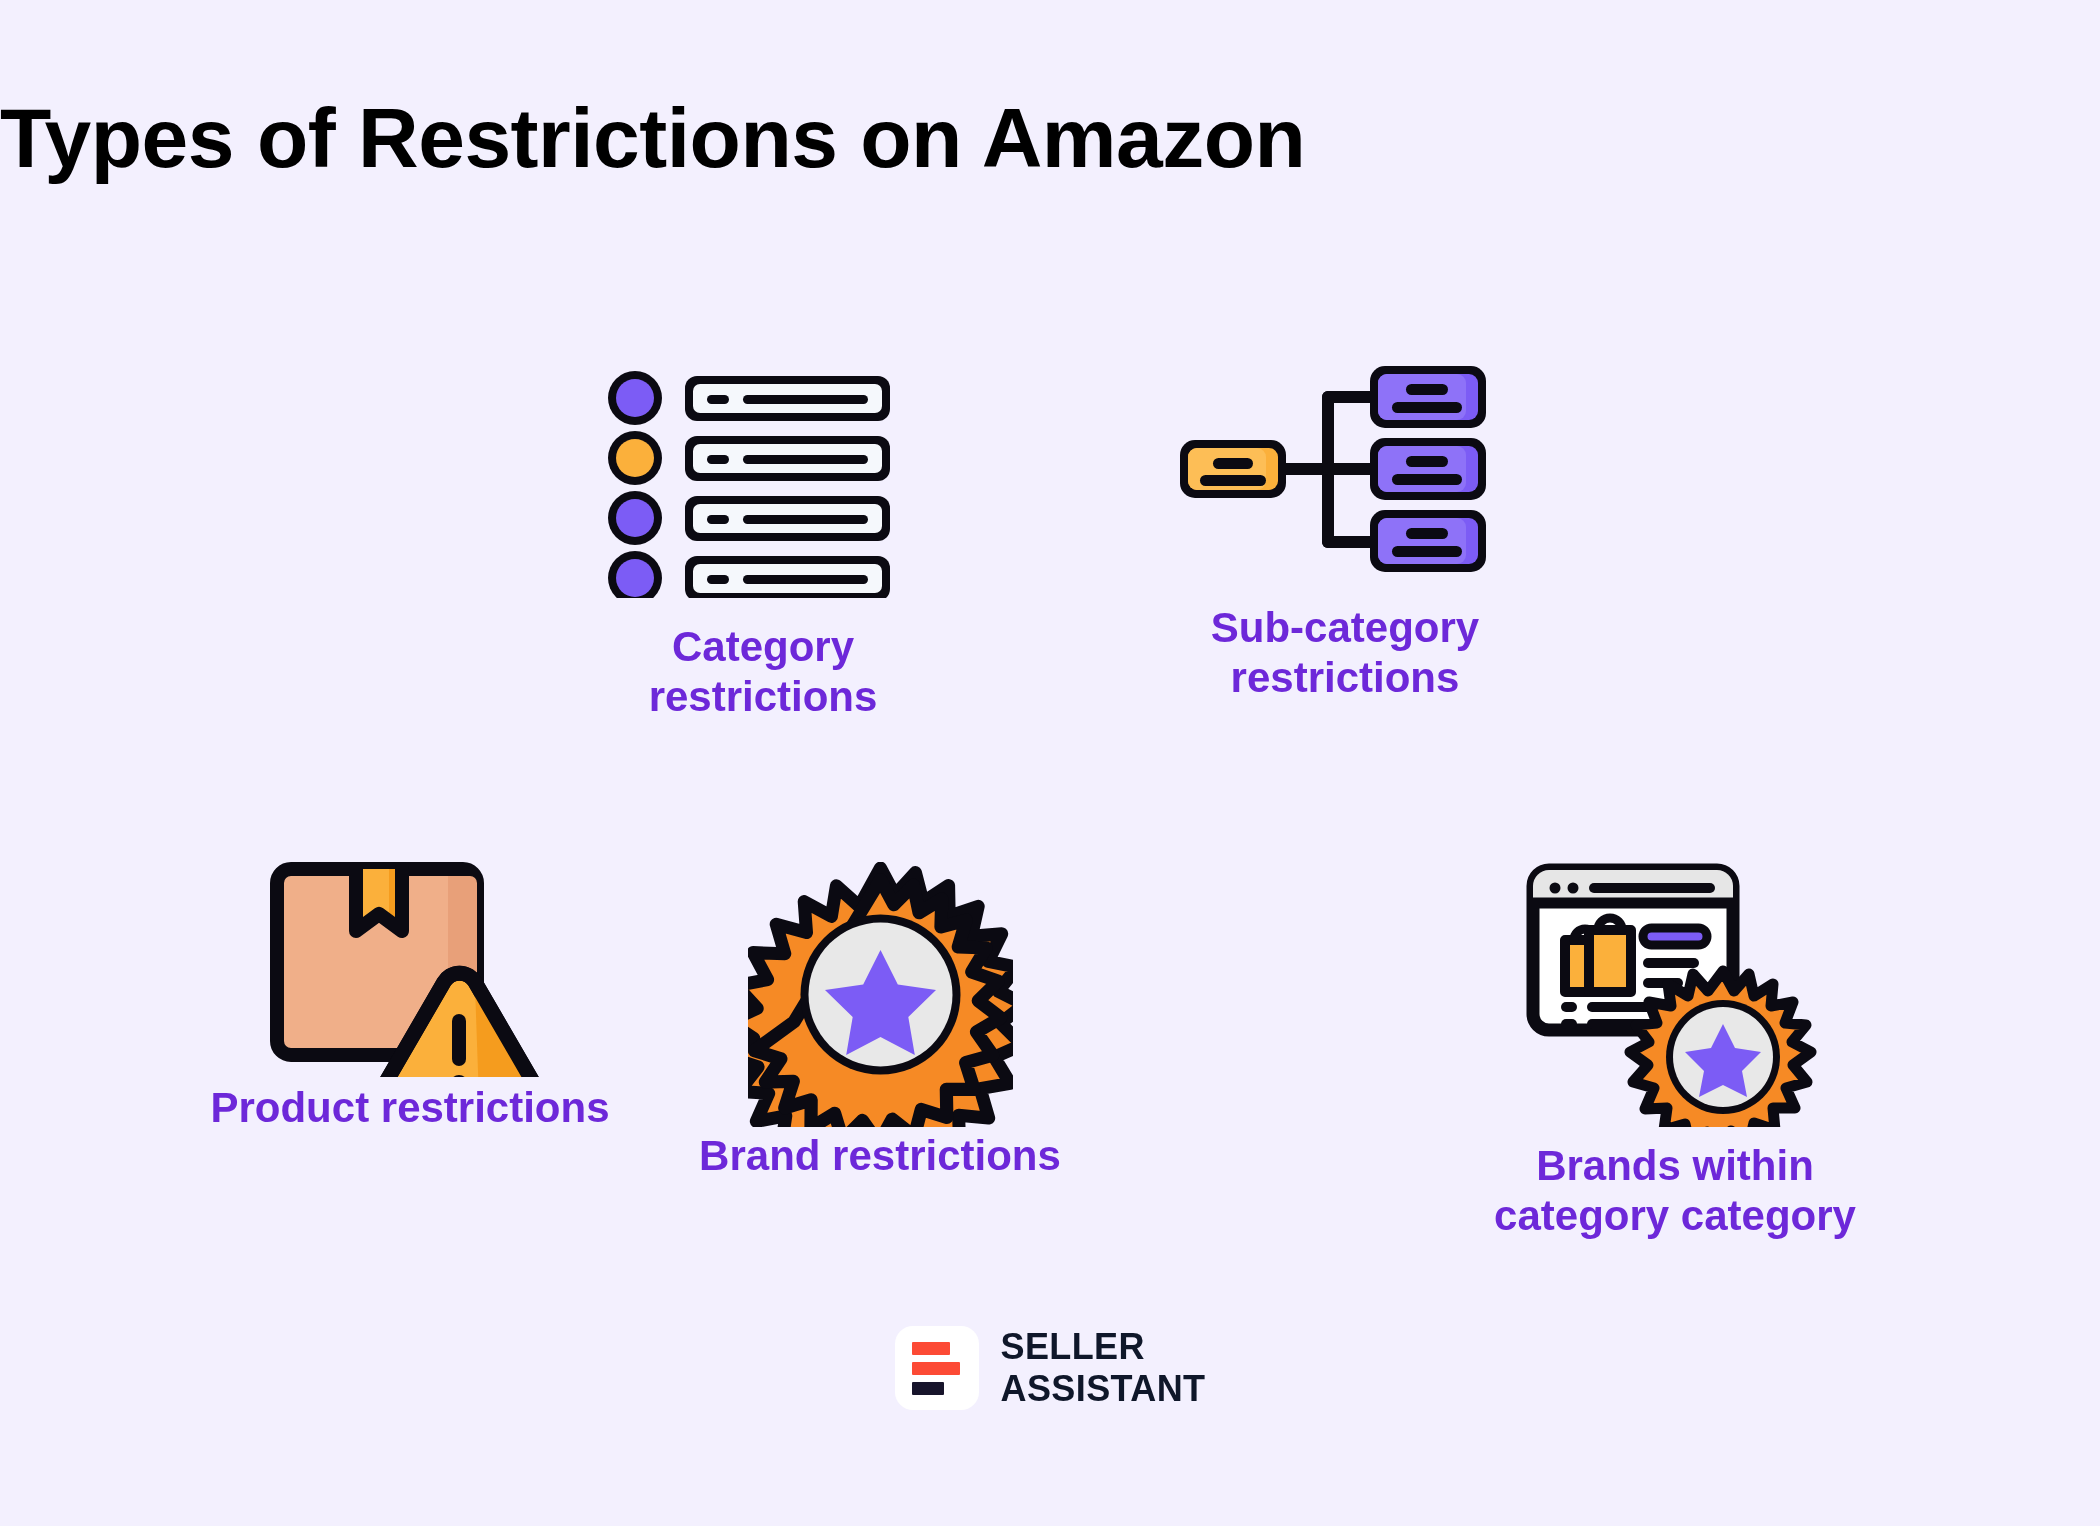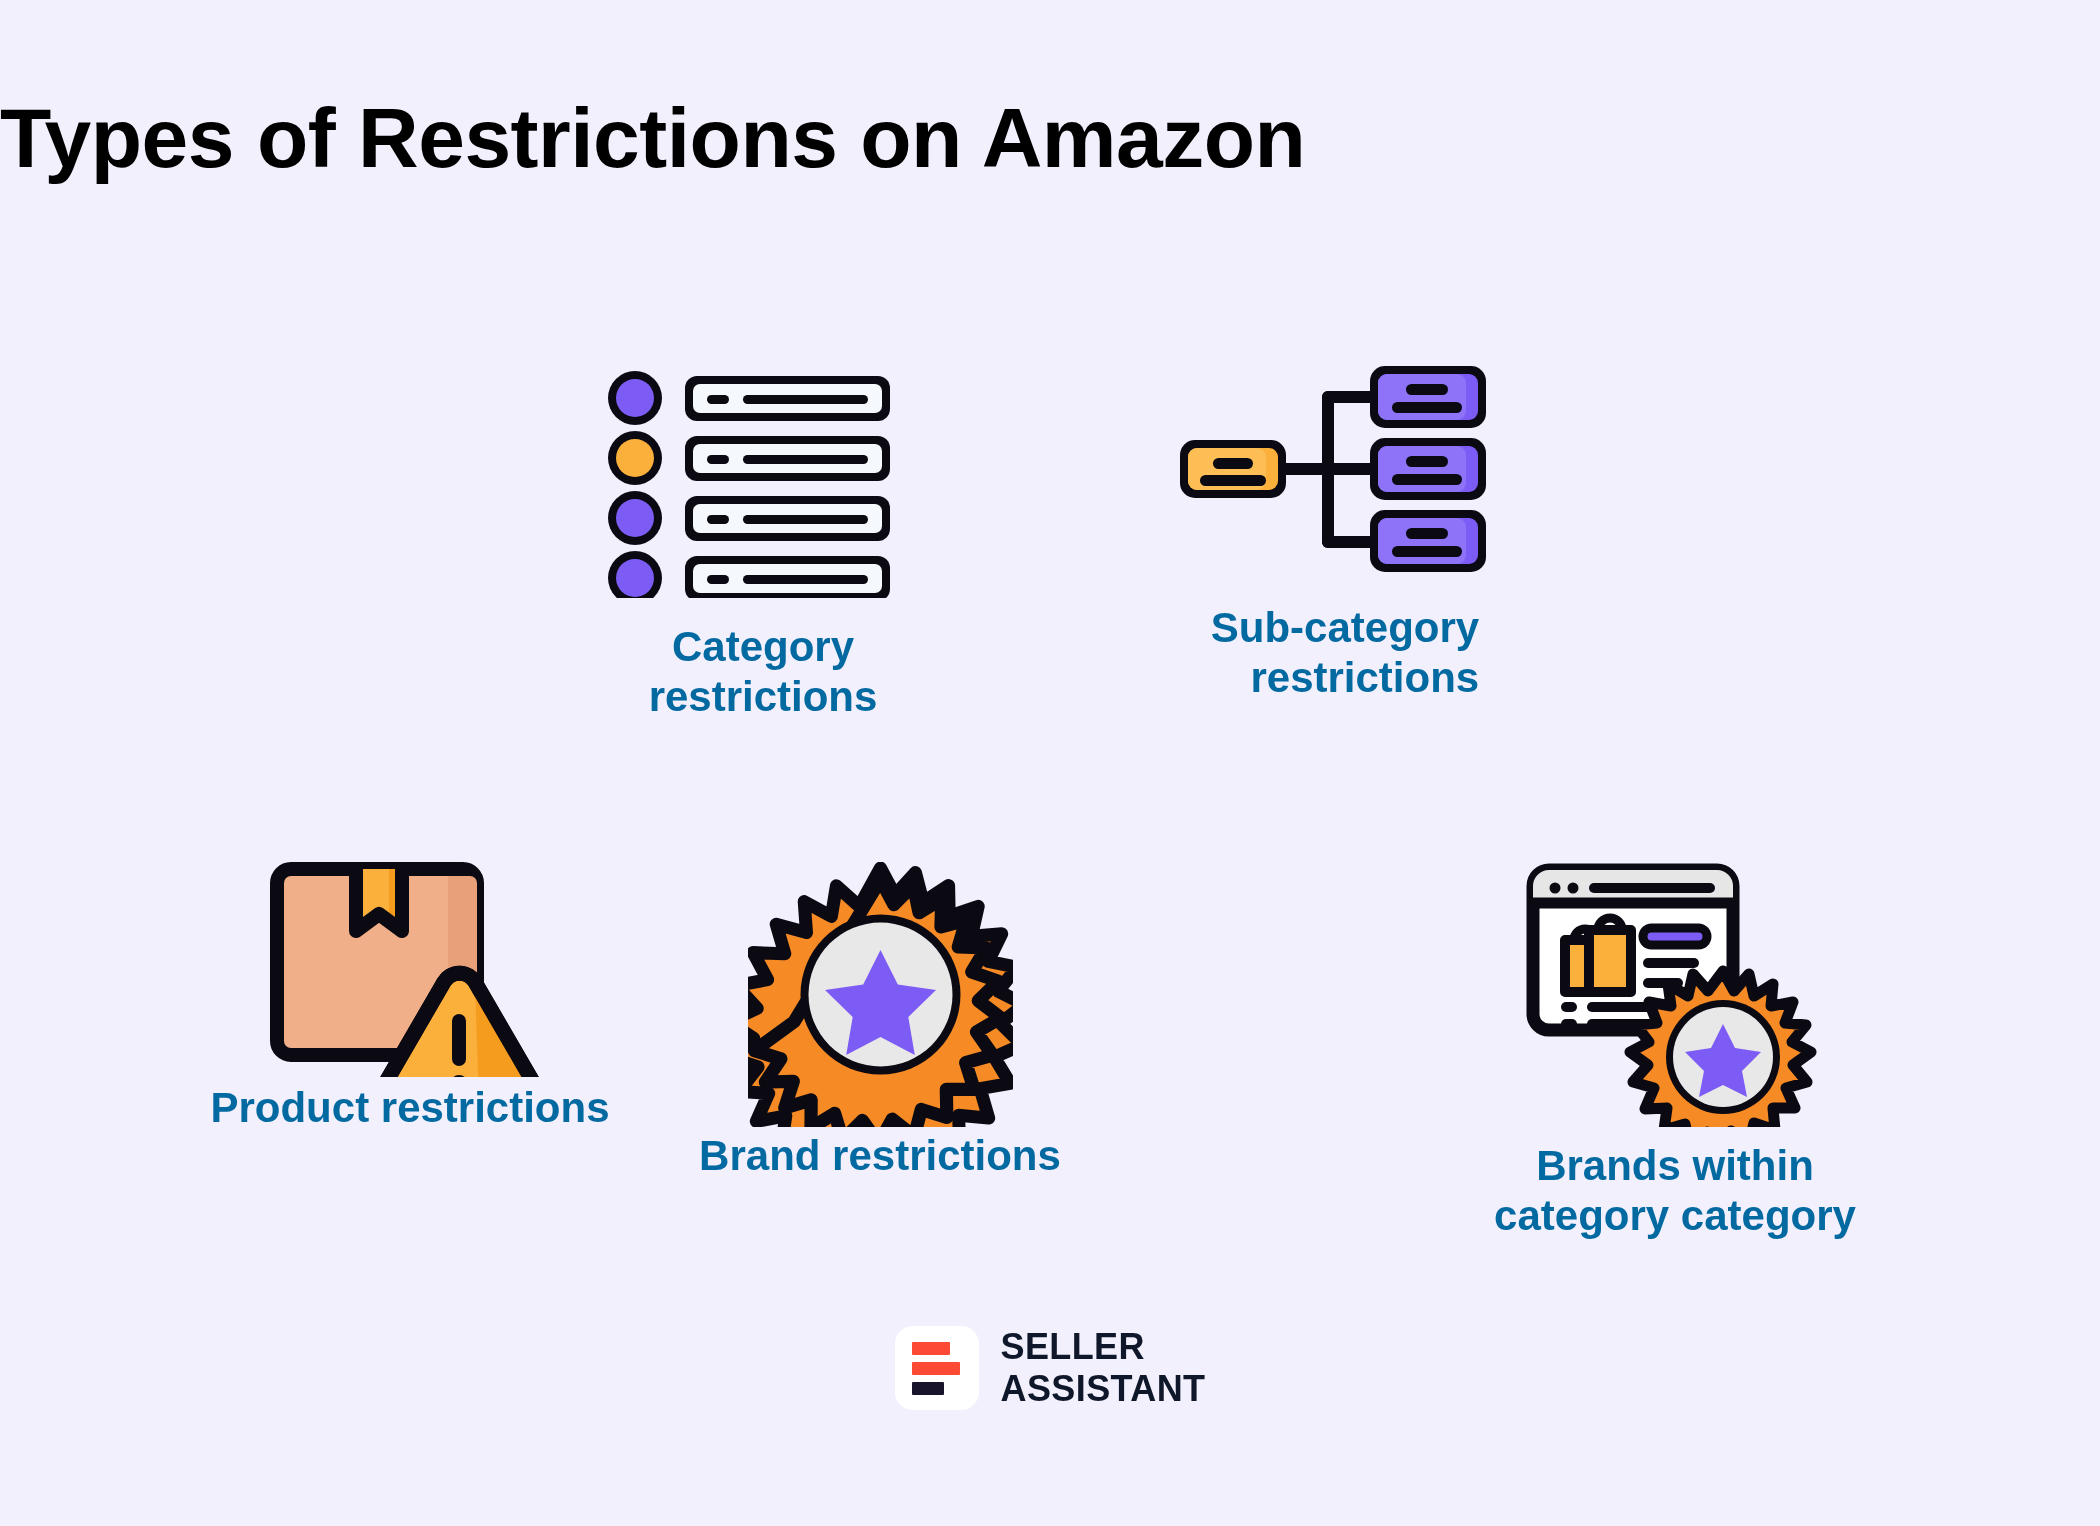--- a/index.html
+++ b/index.html
@@ -43,38 +43,38 @@
     align-items: center;
   }
   .cell .art {
     position: relative;
     display: flex;
     align-items: center;
     justify-content: center;
   }
   .caption {
     text-align: center;
-    color: #0369a1;
+    color: #6d28d9;
     font-weight: 700;
     font-size: 42px;
     line-height: 1.18;
     white-space: pre-line;
     margin-top: 18px;
   }
 
   
   #cell-category    { left: 593px;  top: 368px; width: 340px; }
   #cell-subcategory { left: 1175px; top: 362px; width: 340px; }
   
   #cell-product     { left: 170px;  top: 862px; width: 480px; }
   #cell-brand       { left: 660px;  top: 862px; width: 440px; }
   #cell-brandcat    { left: 1440px; top: 862px; width: 470px; }
 
   #cell-category .caption   { margin-top: 24px; }
-  #cell-subcategory .caption{ margin-top: 26px; text-align: right; }
+  #cell-subcategory .caption{ margin-top: 26px; }
   #cell-product .caption    { margin-top: 6px; }
   #cell-brand .caption      { margin-top: 4px; }
   #cell-brandcat .caption   { margin-top: 14px; }
 
   
   .logo {
     position: absolute;
     left: 0;
     top: 1326px;
     width: 2100px;

